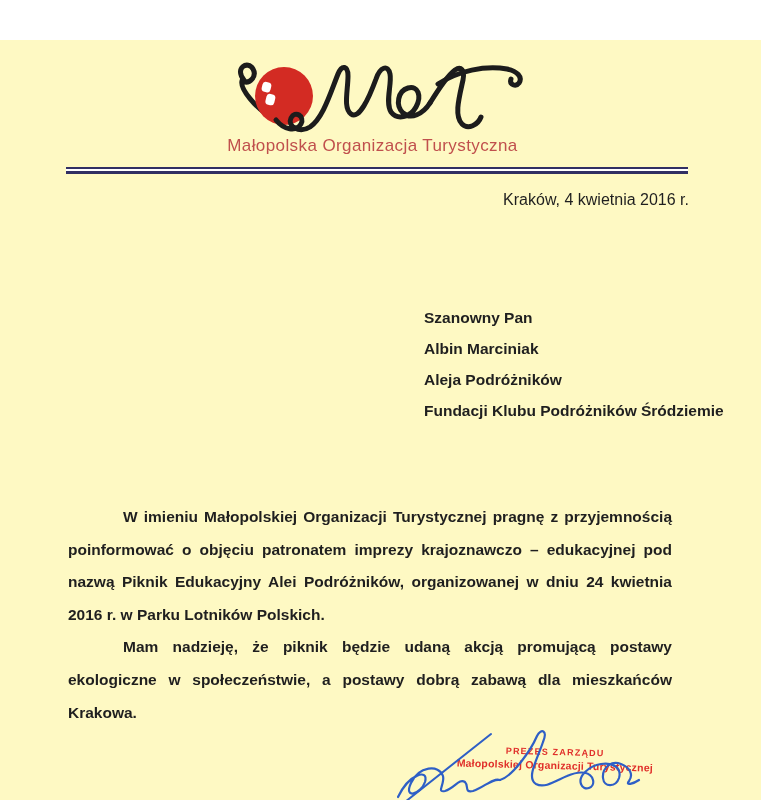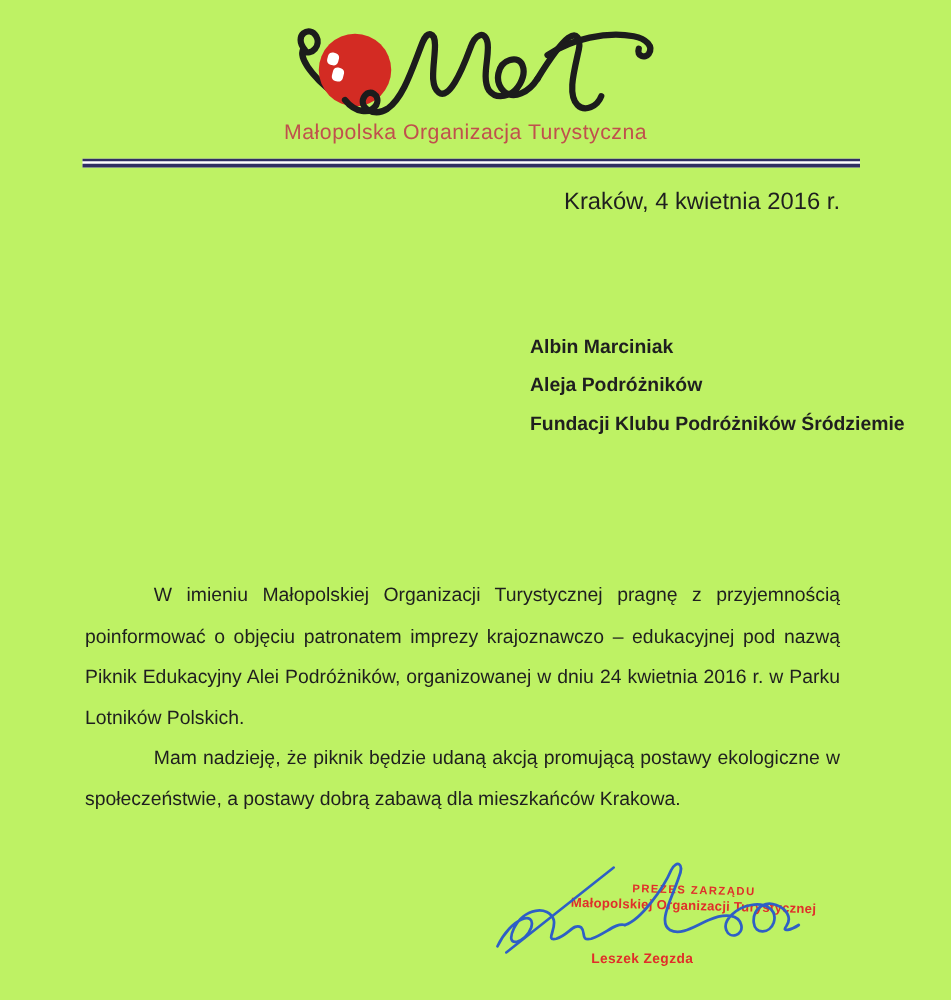--- a/index.html
+++ b/index.html
@@ -1,43 +1,43 @@
 <!DOCTYPE html>
 <html><head>
 <meta charset="utf-8">
 <style>
   html,body{margin:0;padding:0;}
   body{
     width:761px;height:800px;background:#ffffff;
     font-family:"Liberation Sans", sans-serif;
     color:#1f1f1f;position:relative;overflow:hidden;
   }
-  .page{position:absolute;inset:0;background:#bef264;}
+  .page{position:absolute;inset:0;background:#fef9c3;margin-top:40px;}
 
   
   .logo-wrap{position:absolute;top:14px;left:0;width:761px;text-align:center;}
   .logo-svg{display:inline-block;}
   .sr-only{position:absolute;width:1px;height:1px;overflow:hidden;clip:rect(0 0 0 0);white-space:nowrap;}
   .org-name{
     position:absolute;top:96px;left:0;width:745px;text-align:center;
     color:#c0504d;font-size:17px;letter-spacing:.4px;font-weight:400;
   }
   .rule{
     position:absolute;top:127px;left:66px;width:622px;height:2px;
     border-top:2px solid #312f63;border-bottom:3px solid #312f63;background:#ffffff;
   }
 
   
-  .date-line{position:absolute;top:151px;right:89px;font-size:19px;}
+  .date-line{position:absolute;top:151px;right:72px;font-size:16px;}
 
   
   .recipient{position:absolute;top:262px;left:424px;font-size:15.5px;font-weight:bold;line-height:31px;}
 
   
-  .body-text{position:absolute;top:461px;left:68px;width:604px;font-size:15.5px;line-height:32.6px;text-align:justify;}
+  .body-text{position:absolute;top:461px;left:68px;width:604px;font-size:15.5px;line-height:32.6px;text-align:justify;font-weight:bold;}
   .body-text p{margin:0;text-indent:55px;}
 
   
   .sig-block{position:absolute;top:680px;left:395px;width:320px;height:118px;}
   .stamp{position:absolute;top:27px;left:0;width:100%;text-align:center;color:#e02f2a;transform:rotate(1.5deg);}
   .stamp-l1{font-size:9px;font-weight:700;letter-spacing:1.2px;}
   .stamp-l2{font-size:10.5px;font-weight:700;margin-top:2px;letter-spacing:.2px;}
   .signer-name{position:absolute;top:81px;left:78px;color:#e02f2a;font-size:11px;font-weight:700;letter-spacing:.3px;}
   .ink-svg{position:absolute;top:0;left:0;}
 </style>
@@ -68,20 +68,21 @@
     <span class="sr-only">MOT</span>
   </div>
 
   <div class="org-name">Małopolska Organizacja Turystyczna</div>
 
   <div class="rule"></div>
 
   <div class="date-line">Kraków, 4 kwietnia 2016 r.</div>
 
   <div class="recipient">
+    <div>Szanowny Pan</div>
     <div>Albin Marciniak</div>
     <div>Aleja Podróżników</div>
     <div>Fundacji Klubu Podróżników Śródziemie</div>
   </div>
 
   <div class="body-text">
     <p>W imieniu Małopolskiej Organizacji Turystycznej pragnę z przyjemnością poinformować o objęciu patronatem imprezy krajoznawczo – edukacyjnej pod nazwą Piknik Edukacyjny Alei Podróżników, organizowanej w dniu 24 kwietnia 2016 r. w Parku Lotników Polskich.</p>
     <p>Mam nadzieję, że piknik będzie udaną akcją promującą postawy ekologiczne w społeczeństwie, a postawy dobrą zabawą dla mieszkańców Krakowa.</p>
   </div>
 

